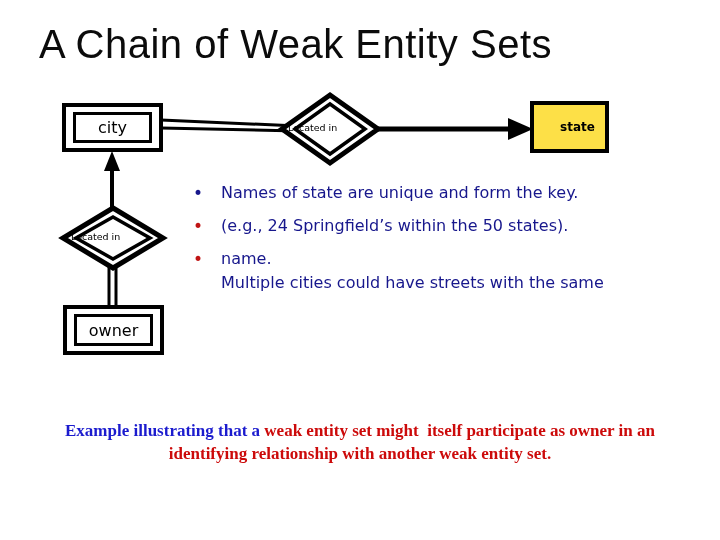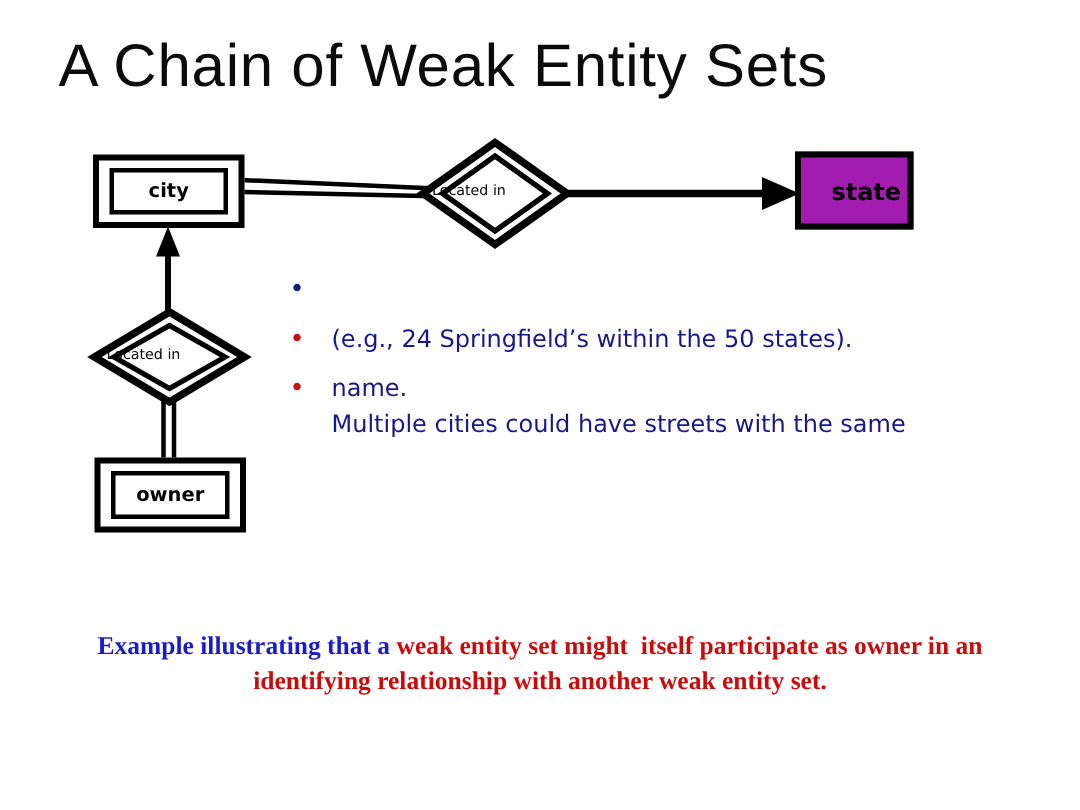--- a/index.html
+++ b/index.html
@@ -12,26 +12,26 @@
   .title{
     left:0;top:22px;width:591px;text-align:center;
     font-family:"Liberation Sans",sans-serif;font-size:40px;
     color:#0b0b0b;letter-spacing:0.5px;white-space:nowrap;
   }
   
   .ebox{border:4px solid #000;background:#fff;box-sizing:border-box;}
   .ebox-inner{
     position:absolute;left:7px;top:5px;right:7px;bottom:5px;
     border:3px solid #000;display:flex;align-items:center;justify-content:center;
-    font-size:13px;font-weight:700;color:#000;
+    font-size:16px;font-weight:400;color:#000;
   }
   .ebox-single{
-    border:4px solid #000;background:#a21caf;box-sizing:border-box;
+    border:4px solid #000;background:#fde047;box-sizing:border-box;
     display:flex;align-items:center;justify-content:center;
-    font-size:16px;font-weight:700;color:#000;padding-left:16px;
+    font-size:12px;font-weight:700;color:#000;padding-left:16px;
   }
   .dlabel{
     font-size:9.5px;color:#000;white-space:nowrap;
   }
   
   .bullets{left:193px;top:181px;width:508px;}
   .bitem{display:flex;margin-bottom:9px;}
   .bmark{width:28px;font-size:17px;line-height:24px;flex:none;}
   .btext{font-size:16px;line-height:24px;}
   .bline{white-space:nowrap;}
@@ -96,20 +96,23 @@
   <div class="ebox-inner">owner</div>
 </div>
 
 <div class="abs dlabel" style="left:288px;top:122px;width:84px;">Located in</div>
 <div class="abs dlabel" style="left:71px;top:231px;width:84px;">Located in</div>
 
 <div class="abs bullets">
 
   <div class="bitem">
     <div class="bmark" style="color: rgb(23, 23, 140);">•</div>
+    <div class="btext">
+      <div class="bline" style="color: rgb(23, 23, 140);">Names of state are unique and form the key.</div>
+    </div>
   </div>
 
   <div class="bitem">
     <div class="bmark" style="color: rgb(192, 20, 20);">•</div>
     <div class="btext">
       <div class="bline" style="color: rgb(23, 23, 140);">(e.g., 24 Springfield’s within the 50 states).</div>
     </div>
   </div>
 
   <div class="bitem">

